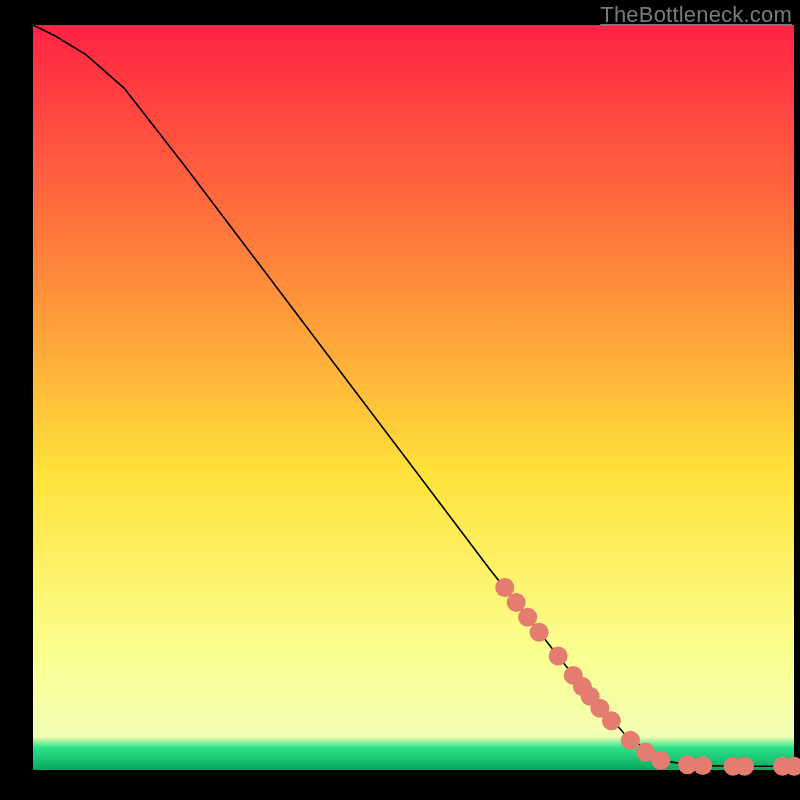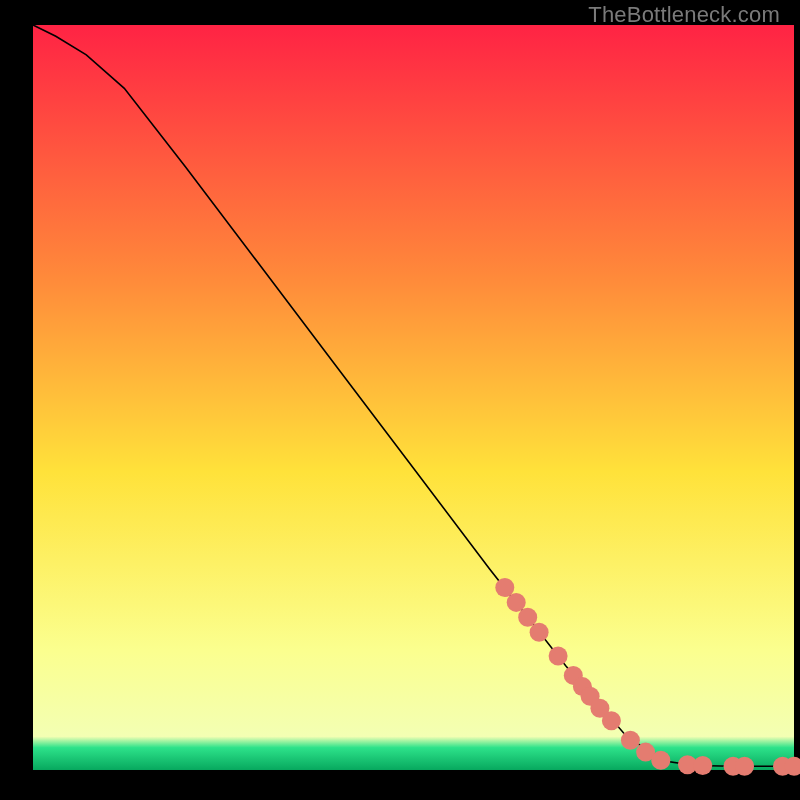--- a/index.html
+++ b/index.html
@@ -7,26 +7,27 @@
     width: 800px;
     height: 800px;
     background: #000;
     position: relative;
     font-family: Arial, Helvetica, sans-serif;
     overflow: hidden;
   }
   .watermark {
     position: absolute;
     top: 2px;
-    right: 20px;
+    right: 8px;
     color: #7a7a7a;
     font-size: 22px;
     font-weight: 400;
     z-index: 10;
     letter-spacing: 0.2px;
+    text-decoration: underline;
   }
   .plot-area {
     position: absolute;
     left: 33px;
     top: 25px;
     width: 761px;
     height: 745px;
   }
   .plot-bg {
     position: absolute;

